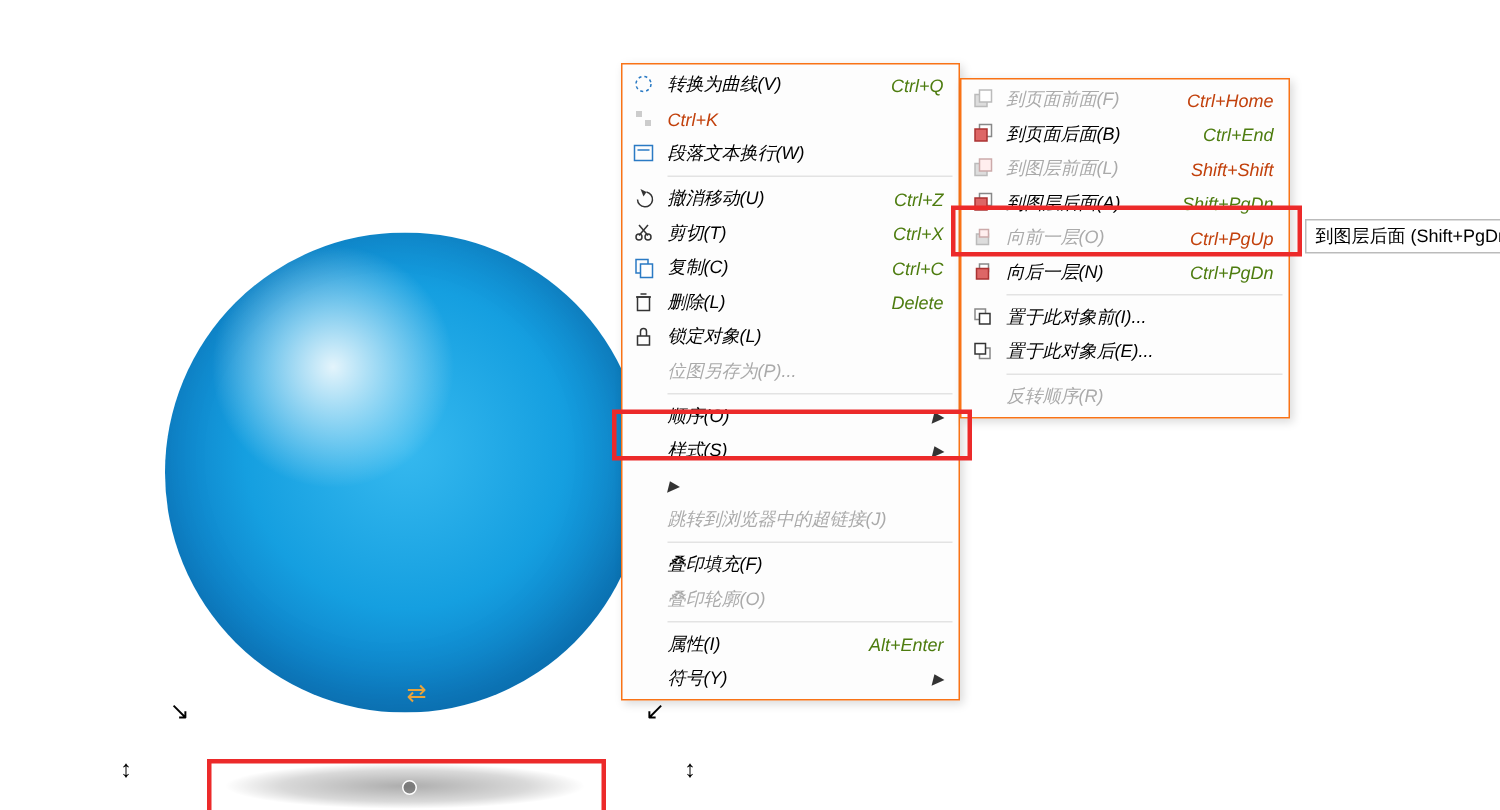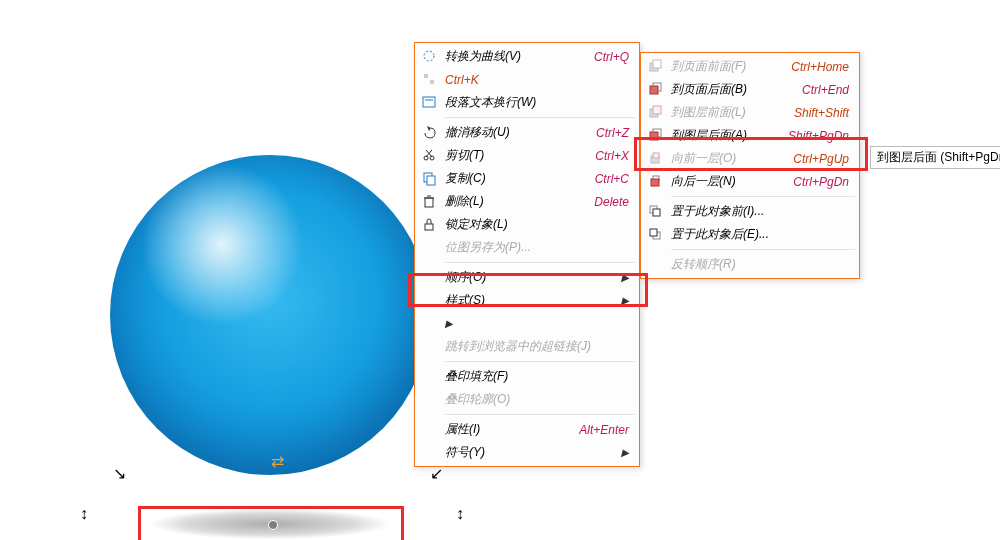--- a/index.html
+++ b/index.html
@@ -17,21 +17,21 @@
     .sel-left { left: 80px; top: 455px; } .sel-right { left: 456px; top: 455px; }
     .sel-top { left: 271px; top: 402px; color: #e8a33b; }
     .red-box-shadow { position: absolute; left: 138px; top: 456px; width: 260px; height: 36px; border: 3px solid #ec2a2a; }
 
     .menu { position: absolute; background: #fdfdfd; border: 1px solid #f97316; box-shadow: 2px 2px 6px rgba(0,0,0,0.15); padding: 2px 0; font-style: italic; }
     .menu1 { left: 414px; top: 42px; width: 224px; }
     .menu2 { left: 640px; top: 52px; width: 218px; }
     .item { display: flex; align-items: center; height: 23px; padding: 0 10px 0 30px; position: relative; cursor: default; }
     .item.disabled { color: #aaa; }
     .item .lbl { flex: 1; }
-    .item .sc { color: #be185d; }
+    .item .sc { color: #4d7c0f; }
     .item.disabled .sc { color: #c2410c; }
     .item .arrow { font-size: 10px; color: #333; }
     .sep { height: 1px; background: #e3e3e3; margin: 3px 4px 3px 30px; }
     .ico { position: absolute; left: 6px; top: 3px; width: 16px; height: 16px; display: flex; align-items: center; justify-content: center; }
     .ico svg { width: 16px; height: 16px; }
     .red-box-menu { position: absolute; border: 3px solid #ec2a2a; pointer-events: none; z-index: 3; }
     .rb-order { left: 408px; top: 273px; width: 234px; height: 28px; }
     .rb-back { left: 634px; top: 137px; width: 228px; height: 28px; }
     .tooltip { position: absolute; left: 870px; top: 146px; background: #fff; border: 1px solid #bbb; padding: 2px 6px; font-size: 12px; white-space: nowrap; z-index: 4; }
   </style>

